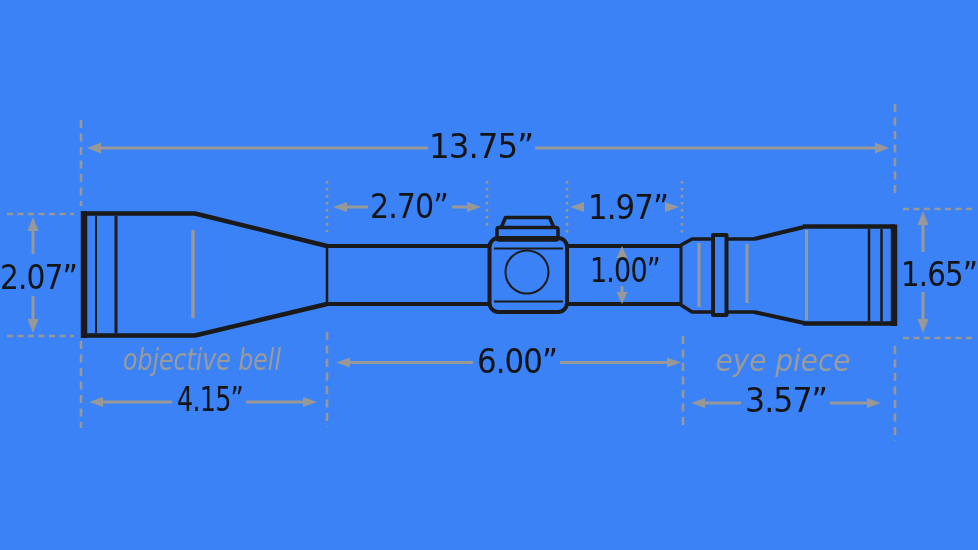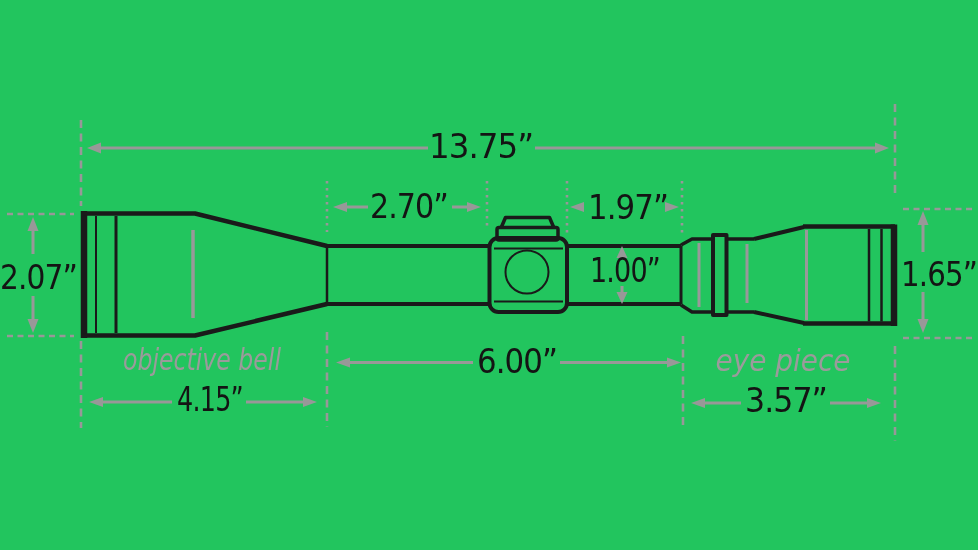--- a/index.html
+++ b/index.html
@@ -4,21 +4,21 @@
 <style>
   html, body {
     margin: 0;
     padding: 0;
     background: #ffffff;
   }
   .stage {
     position: relative;
     width: 978px;
     height: 550px;
-    background: #22c55e;
+    background: #3b82f6;
     overflow: hidden;
     font-family: "DejaVu Sans", sans-serif;
   }
   svg text {
     font-family: "DejaVu Sans", sans-serif;
   }
   .dim-text {
     fill: #141414;
     font-size: 33px;
     letter-spacing: -1px;

